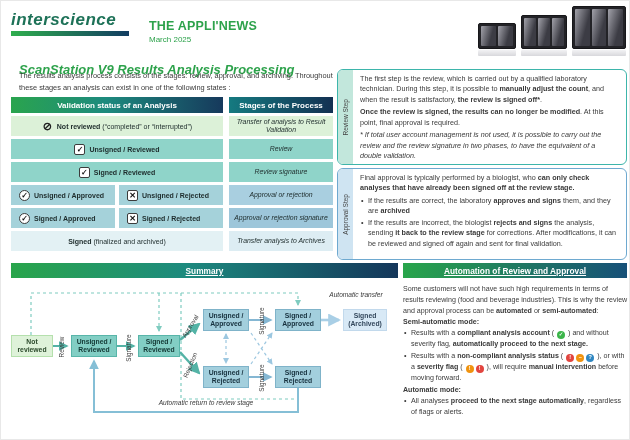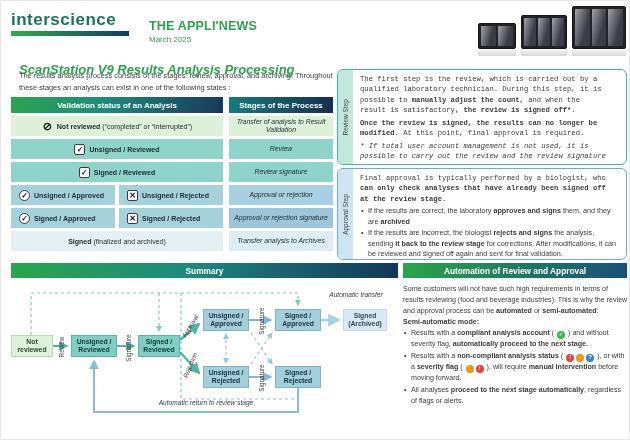--- a/index.html
+++ b/index.html
@@ -1,21 +1,21 @@
 <!DOCTYPE html>
 <html><head>
 <meta charset="utf-8">
 <style>
   html,body{margin:0;padding:0;background:#fff;}
   .page{position:relative;width:630px;height:440px;background:#fff;overflow:hidden;
         font-family:"Liberation Sans",sans-serif;color:#333;border:1px solid #e8e8e8;box-sizing:border-box;}
   .b{font-weight:bold}.i{font-style:italic}
 
   
-  .logo{position:absolute;left:10px;top:9px;font-size:17px;font-weight:600;letter-spacing:.5px;color:#1e7258;}
+  .logo{position:absolute;left:10px;top:9px;font-size:17px;font-weight:600;letter-spacing:.5px;color:#1e7258;font-style:italic;}
   .logobar{position:absolute;left:10px;top:30px;width:118px;height:5px;background:linear-gradient(90deg,#2fae4d,#123c62);}
   .titleblk{position:absolute;left:148px;top:18px;width:150px;text-align:left;}
   .ptitle{font-size:12.5px;font-weight:bold;color:#2da24b;letter-spacing:.2px;}
   .pdate{font-size:8px;color:#2da24b;margin-top:2px;}
   .products{position:absolute;right:3px;top:5px;display:flex;align-items:flex-end;gap:5px;}
   .machine{display:flex;flex-direction:column;}
   .mbody{background:#232327;border:1px solid #17171a;border-radius:2px;display:flex;gap:2px;padding:2px;box-sizing:border-box;}
   .mpanel{flex:1;background:linear-gradient(105deg,#a2a2aa,#3c3c44 65%);border-radius:1px;}
   .mbase{height:6px;background:linear-gradient(#f2f2f4,#d8d8dc);margin-top:1px;border-radius:1px;}
 
@@ -51,27 +51,27 @@
 
   
   .stepbox{position:absolute;left:336px;width:290px;border-radius:6px;display:flex;box-sizing:border-box;background:#fff;overflow:hidden;}
   .revbox{top:68px;height:96px;border:1.5px solid #3db5ab;}
   .appbox{top:167px;height:92px;border:1.5px solid #6ea9d0;}
   .sidestrip{width:15px;display:flex;align-items:center;justify-content:center;flex:0 0 auto;}
   .revstrip{background:#c2e7dc;}
   .appstrip{background:#cfe4f2;}
   .vlab{writing-mode:vertical-rl;transform:rotate(180deg);font-size:6.5px;color:#444;white-space:nowrap;}
   .stepcontent{flex:1;padding:4px 7px;font-size:7.2px;line-height:1.45;color:#3a3a3a;}
-  .stepcontent p{margin:0 12px 2px 0;font-family:Liberation Mono, monospace;}
+  .stepcontent p{margin:0 12px 2px 0;}
   .bullet{position:relative;padding-left:8px;margin:0 0 1px 0;}
   .bullet::before{content:"•";position:absolute;left:1px;top:0;}
 
   
   .secbar{position:absolute;top:262px;height:15px;display:flex;align-items:center;justify-content:center;
-          color:#fff;font-weight:bold;font-size:8.3px;}
+          color:#fff;font-weight:bold;font-size:8.3px;text-decoration:underline;}
   .sumbar{left:10px;width:387px;background:linear-gradient(90deg,#29a54b,#1d8a7e 45%,#14365a);}
   .autobar{left:402px;width:224px;background:linear-gradient(90deg,#29a54b,#175078);}
 
   
   .autocol{position:absolute;left:402px;top:283px;width:226px;font-size:7.1px;line-height:1.55;color:#3a3a3a;}
   .autocol p{margin:0;}
   .heading{font-weight:bold;}
   .st-ic{display:inline-flex;width:8px;height:8px;border-radius:50%;color:#fff;font-size:5.5px;font-weight:bold;
          align-items:center;justify-content:center;vertical-align:-1px;margin:0 1px;line-height:1;}
 
@@ -205,20 +205,21 @@
   </div>
 
   <div class="secbar sumbar">Summary</div>
   <div class="secbar autobar">Automation of Review and Approval</div>
 
   <div class="autocol">
     <p><span>Some customers will not have such high requirements in terms of results reviewing (food and beverage industries). This is why the review and approval process can be </span><span class="b">automated</span><span> or </span><span class="b">semi-automated</span><span>:</span></p>
     <p class="heading">Semi-automatic mode:</p>
     <div class="bullet"><span>Results with a </span><span class="b">compliant analysis account</span><span> ( </span><span class="st-ic" style="background: rgb(60, 181, 74);">✓</span><span> ) and without severity flag, </span><span class="b">automatically proceed to the next stage.</span></div>
     <div class="bullet"><span>Results with a </span><span class="b">non-compliant analysis status</span><span> ( </span><span class="st-ic" style="background: rgb(226, 69, 63);">!</span><span class="st-ic" style="background: rgb(240, 147, 15);">–</span><span class="st-ic" style="background: rgb(46, 134, 193);">?</span><span> ), or with a </span><span class="b">severity flag</span><span> ( </span><span class="st-ic" style="background: rgb(240, 147, 15);">!</span><span class="st-ic" style="background: rgb(226, 69, 63);">!</span><span> ), will require </span><span class="b">manual intervention</span><span> before moving forward.</span></div>
+    <p class="heading">Automatic mode:</p>
     <div class="bullet"><span>All analyses </span><span class="b">proceed to the next stage automatically</span><span>, regardless of flags or alerts.</span></div>
   </div>
 
   <div class="diagram">
     <svg width="400" height="160" viewBox="0 0 400 160">
       <defs>
         <marker id="aT" viewBox="0 0 6 6" refX="5" refY="3" markerWidth="5" markerHeight="5" orient="auto">
             <path d="M0,0L6,3L0,6Z" fill="#54b3a6"></path>
           </marker>
         <marker id="aB" viewBox="0 0 6 6" refX="5" refY="3" markerWidth="5" markerHeight="5" orient="auto">

